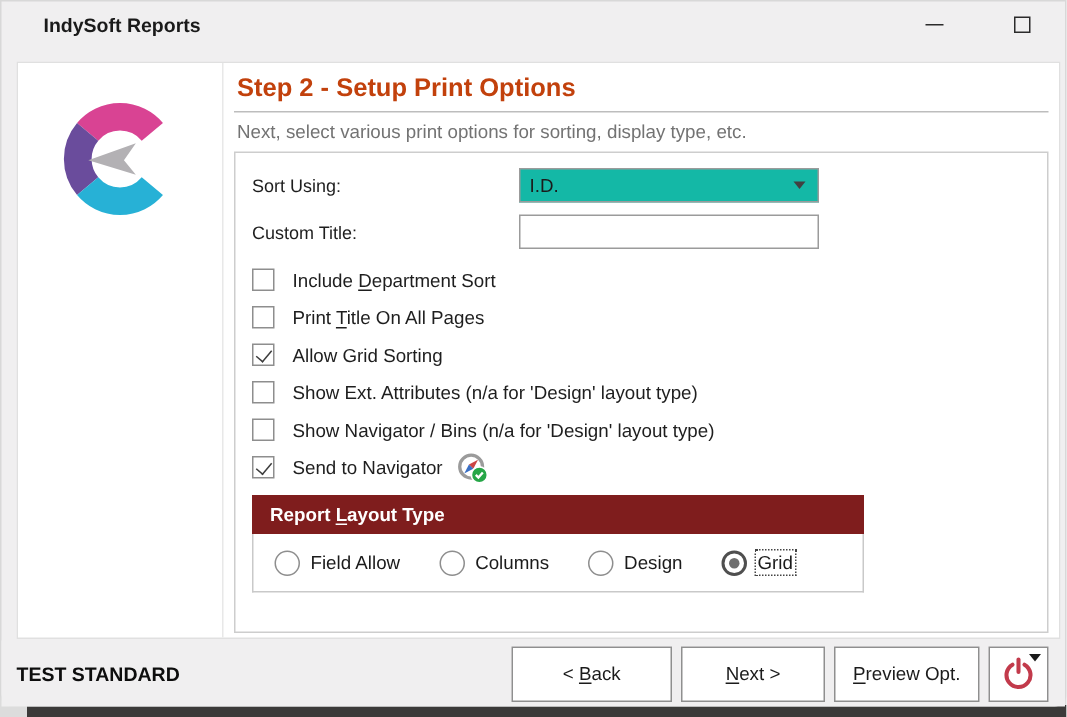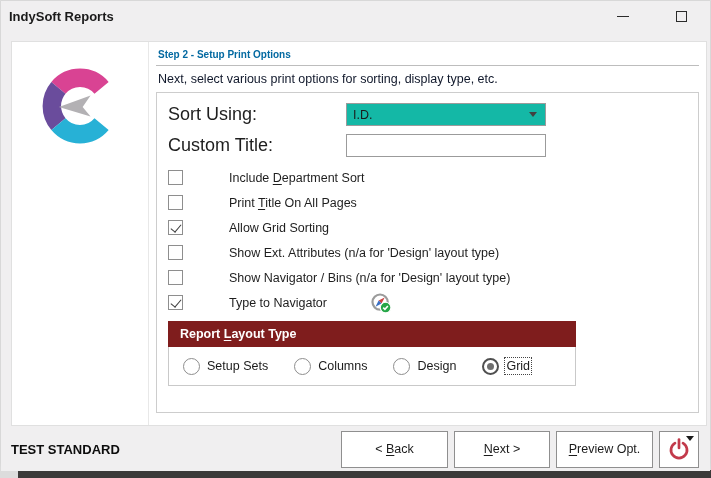--- a/index.html
+++ b/index.html
@@ -7,53 +7,53 @@
   body {
     font-family:"Liberation Sans","DejaVu Sans",sans-serif;
     font-size:12.5px; color:#1b1b1b; background:#dcdcdc;
   }
   .window { position:relative; width:711px; height:478px; overflow:hidden; }
   .desktop-strip { position:absolute; left:18px; right:0; bottom:0; height:8px; background:#3b3a39; }
   .chrome { position:absolute; left:0; top:0; width:711px; height:471px; background:#f0eff0;
             border-radius:0 0 8px 8px; border:1px solid #d8d8d8; }
 
   
-  .titlebar { height:30px; display:flex; align-items:center; padding-left:8px; }
+  .titlebar { height:30px; display:flex; align-items:center; padding-left:28px; }
   .titlebar .title { font-size:13px; font-weight:600; color:#1a1a1a; }
   .win-controls { margin-left:auto; display:flex; height:100%; }
   .win-btn { width:58px; height:100%; background:transparent; border:none; cursor:pointer;
              display:flex; align-items:center; justify-content:center; }
   .min-glyph { width:12px; height:0; border-top:1.5px solid #2b2b2b; display:block; }
   .max-glyph { width:11px; height:11px; border:1.2px solid #2b2b2b; display:block; background:transparent; }
 
   
   .panel { position:absolute; left:10px; top:40px; width:696px; height:385px;
            background:#ffffff; border:1px solid #e0e0e0; display:flex; }
   .sidebar { width:137px; border-right:1px solid #e8e8e8; padding-top:20px;
              display:flex; justify-content:center; align-items:flex-start; }
   .content { flex:1; padding:4px 7px 0 7px; position:relative; }
 
-  .step-title { font-size:10px; font-weight:bold; color:#0369a1;
+  .step-title { font-size:17px; font-weight:bold; color:#c2410c;
                 padding:3px 0 5px 2px; border-bottom:1px solid #bdbdbd; }
-  .step-desc { font-size:12.5px; color:#0f172a; margin:6px 0 6px 2px; }
+  .step-desc { font-size:12.5px; color:#737373; margin:6px 0 6px 2px; }
 
   .groupbox { border:1px solid #cdcdcd; height:321px; padding:9px 0 0 11px; }
 
   .form-row { display:flex; align-items:center; height:25px; margin-bottom:6px; }
-  .form-row label { width:178px; font-size:18px; color:#1e1e1e; }
+  .form-row label { width:178px; font-size:12px; color:#1e1e1e; }
   .dropdown { width:200px; height:23px; background:#14b8a6; border:1px solid #9b9b9b;
               display:flex; align-items:center; justify-content:space-between;
               padding:0 8px 0 6px; cursor:default; }
   .dd-arrow { width:0; height:0; border-left:4px solid transparent; border-right:4px solid transparent;
               border-top:5px solid #414141; }
   .textbox { width:200px; height:23px; border:1px solid #9b9b9b; background:#fff;
              font-family:inherit; font-size:12.5px; padding:0 5px; outline:none; }
 
   .checklist { margin-top:7px; }
-  .check-row { display:flex; align-items:center; height:25px; cursor:default;gap:34px; }
+  .check-row { display:flex; align-items:center; height:25px; cursor:default; }
   .checkbox { position:relative; width:15px; height:15px; border:1px solid #8e8e8e;
               background:#fff; margin-right:12px; flex:none; }
   .check-row.checked .checkbox::after { content:""; position:absolute; left:4px; top:1px;
               width:5px; height:9px; border-right:1.8px solid #3c3c3c; border-bottom:1.8px solid #3c3c3c;
               transform:rotate(40deg); }
   .check-row.disabled .checkbox { border-color:#cfcfcf; }
   .check-row.disabled .check-label { color:#a6a6a6; }
   .check-label { font-size:12.5px; color:#1e1e1e; }
   .check-label u, .step-title u, .layout-header u, .footer-btn u { text-decoration:underline; text-underline-offset:2px; }
   .row-icon { margin-left:9px; display:flex; align-items:center; }
@@ -151,39 +151,39 @@
             <div class="check-row">
               <span class="checkbox"></span>
               <span class="check-label">Show Ext. Attributes (n/a for 'Design' layout type)</span>
             </div>
             <div class="check-row">
               <span class="checkbox"></span>
               <span class="check-label">Show Navigator / Bins  (n/a for 'Design' layout type)</span>
             </div>
             <div class="check-row checked">
               <span class="checkbox"></span>
-              <span class="check-label">Type to Navigator</span>
+              <span class="check-label">Send to Navigator</span>
               <span class="row-icon">
                 <svg width="22" height="22" viewBox="0 0 24 24">
                   <circle cx="11" cy="11" r="8.3" fill="#ffffff" stroke="#9b9b9b" stroke-width="2.4"></circle>
                   <polygon points="16,6 12.6,12.6 9.4,9.4" fill="#cc4444"></polygon>
                   <polygon points="6,16 12.6,12.6 9.4,9.4" fill="#3a6fc4"></polygon>
                   <circle cx="17" cy="17" r="5.8" fill="#26a647" stroke="#ffffff" stroke-width="1.2"></circle>
                   <path d="M14.4 17 l1.9 1.9 3.2-3.6" fill="none" stroke="#ffffff" stroke-width="1.7"></path>
                 </svg>
               </span>
             </div>
           </div>
 
           <div class="layout-group">
             <div class="layout-header">Report <u>L</u>ayout Type</div>
             <div class="layout-options">
               <div class="radio-opt">
                 <span class="radio"></span>
-                <span class="radio-label">Setup Sets</span>
+                <span class="radio-label">Field Allow</span>
               </div>
               <div class="radio-opt">
                 <span class="radio"></span>
                 <span class="radio-label">Columns</span>
               </div>
               <div class="radio-opt">
                 <span class="radio"></span>
                 <span class="radio-label">Design</span>
               </div>
               <div class="radio-opt selected">

